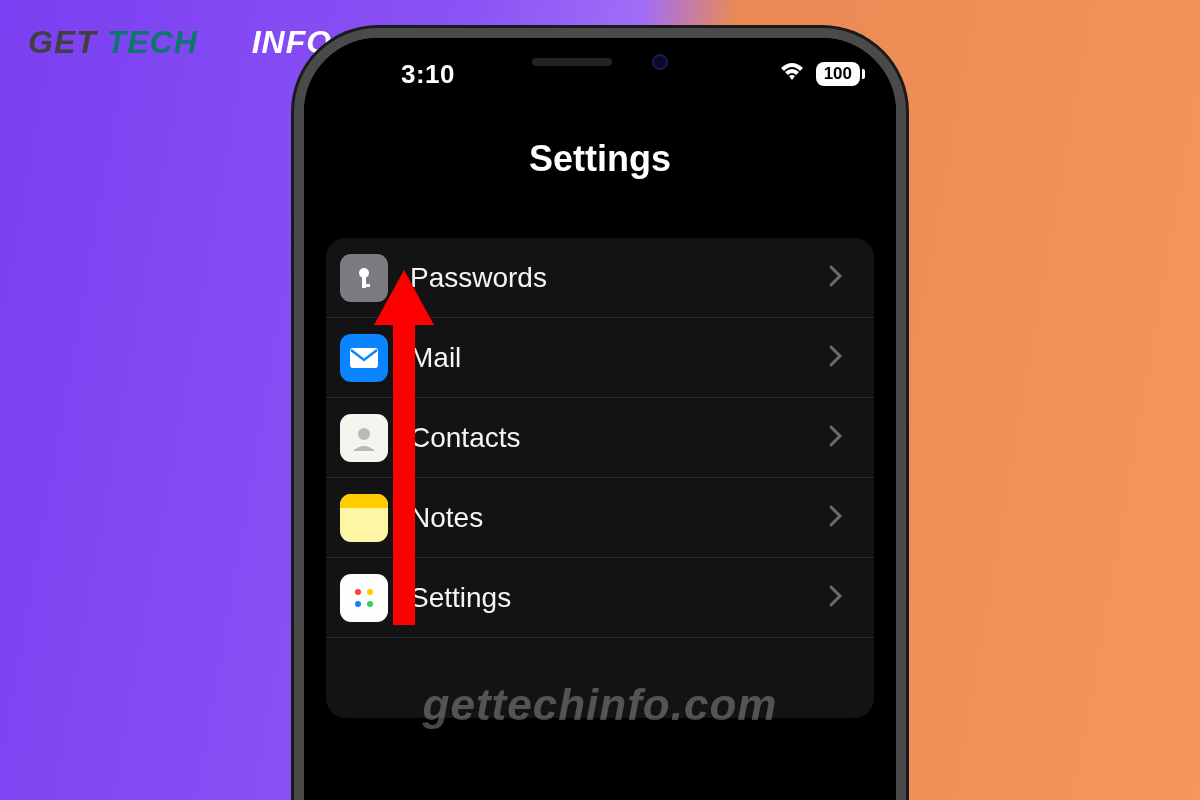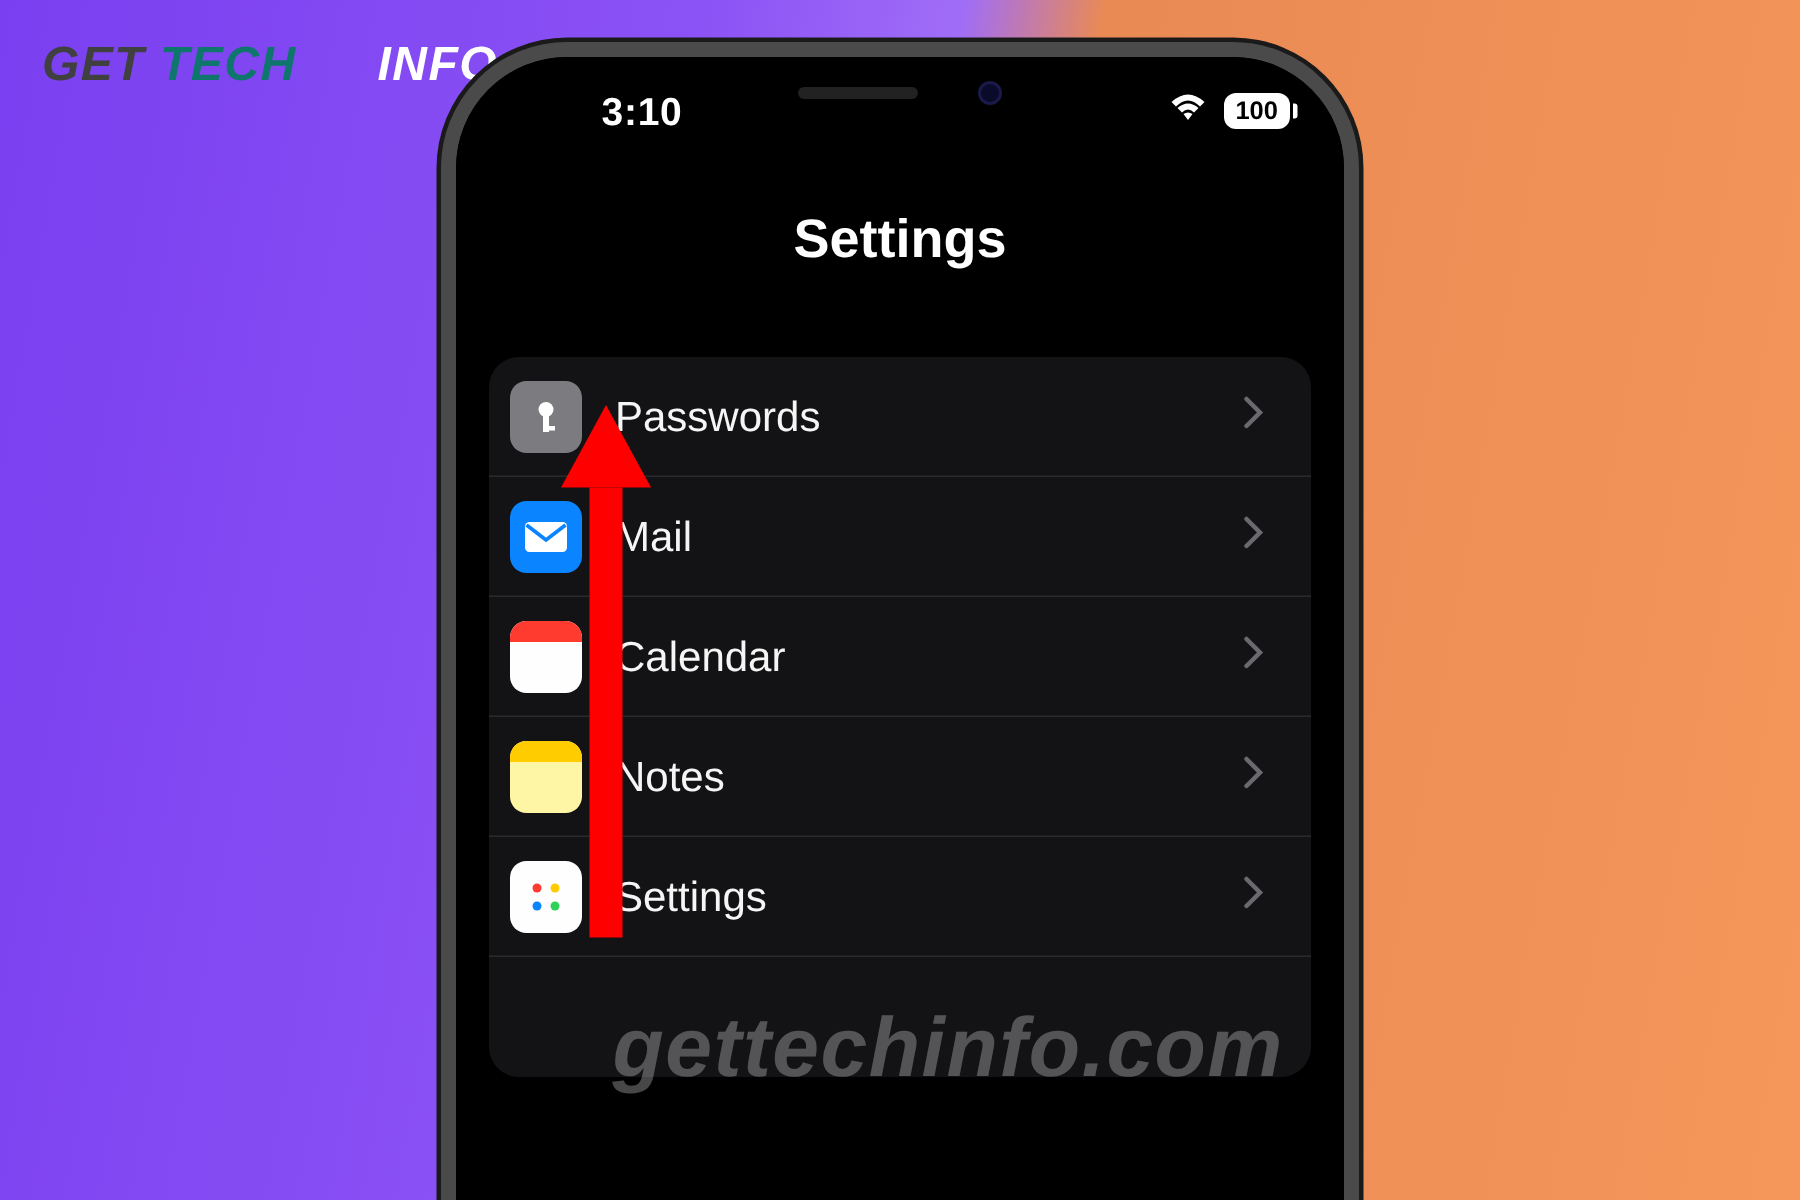--- a/index.html
+++ b/index.html
@@ -173,28 +173,27 @@
     background:#ff0000;
     margin:0 auto;
   }
 
   
   .watermark{
     position:absolute;
     bottom:70px;
     left:50%;
     transform:translateX(-50%);
-    font-size:56px;
+    font-size:44px;
     font-weight:800;
     font-style:italic;
     color:rgba(255,255,255,0.28);
     z-index:7;
     pointer-events:none;
     letter-spacing:1px;
-    margin-left:32px;
   }
 </style>
 </head>
 <body>
 
 <div class="logo">
   <span class="p1">GET </span><span class="p2">TECH </span><span class="p3">INFO</span>
 </div>
 
 <div class="phone">
@@ -244,28 +243,33 @@
               <rect x="2" y="2" width="28" height="20" rx="3" fill="#fff"></rect>
               <path d="M3 4 L16 14 L29 4" stroke="#0a84ff" stroke-width="2.5" fill="none"></path>
             </svg>
         </div>
         <span class="row-label">Mail</span>
         <span class="chevron"><svg width="14" height="22" viewBox="0 0 14 22">
               <path d="M2 2 L11 11 L2 20" stroke="#6a6a6e" stroke-width="3" fill="none" stroke-linecap="round"></path>
             </svg></span>
       </div>
 
-
-      <div class="row">
-        <div class="app-icon bg-cal"></div>
-        <span class="row-label">Calendar</span>
-        <span class="chevron"><svg width="14" height="22" viewBox="0 0 14 22">
-              <path d="M2 2 L11 11 L2 20" stroke="#6a6a6e" stroke-width="3" fill="none" stroke-linecap="round"></path>
-            </svg></span>
-      </div>
+      <div class="row">
+        <div class="app-icon bg-white">
+          <svg width="30" height="30" viewBox="0 0 30 30">
+              <circle cx="15" cy="11" r="6" fill="#b9b9b9"></circle>
+              <path d="M4 28 Q15 18 26 28 Z" fill="#b9b9b9"></path>
+            </svg>
+        </div>
+        <span class="row-label">Contacts</span>
+        <span class="chevron"><svg width="14" height="22" viewBox="0 0 14 22">
+              <path d="M2 2 L11 11 L2 20" stroke="#6a6a6e" stroke-width="3" fill="none" stroke-linecap="round"></path>
+            </svg></span>
+      </div>
+
 
       <div class="row">
         <div class="app-icon bg-notes"></div>
         <span class="row-label">Notes</span>
         <span class="chevron"><svg width="14" height="22" viewBox="0 0 14 22">
               <path d="M2 2 L11 11 L2 20" stroke="#6a6a6e" stroke-width="3" fill="none" stroke-linecap="round"></path>
             </svg></span>
       </div>
 
       <div class="row">

